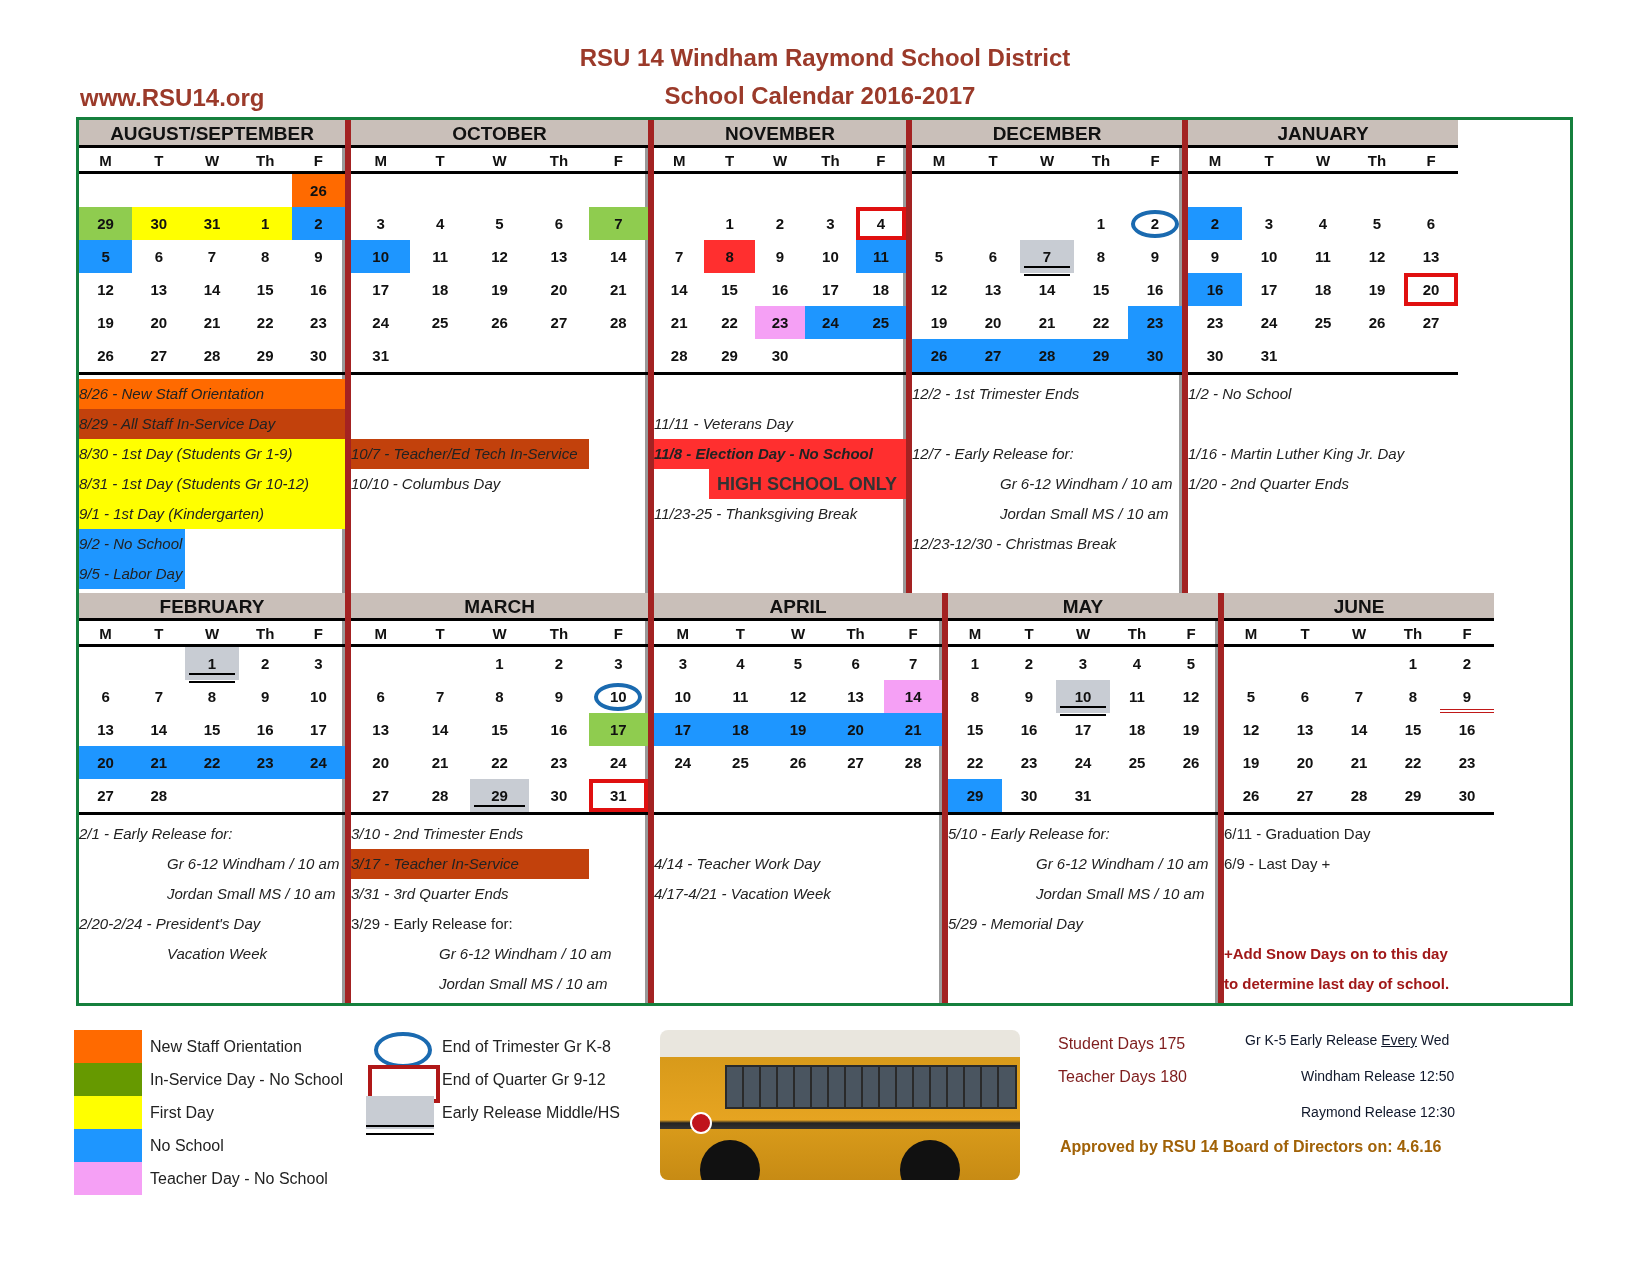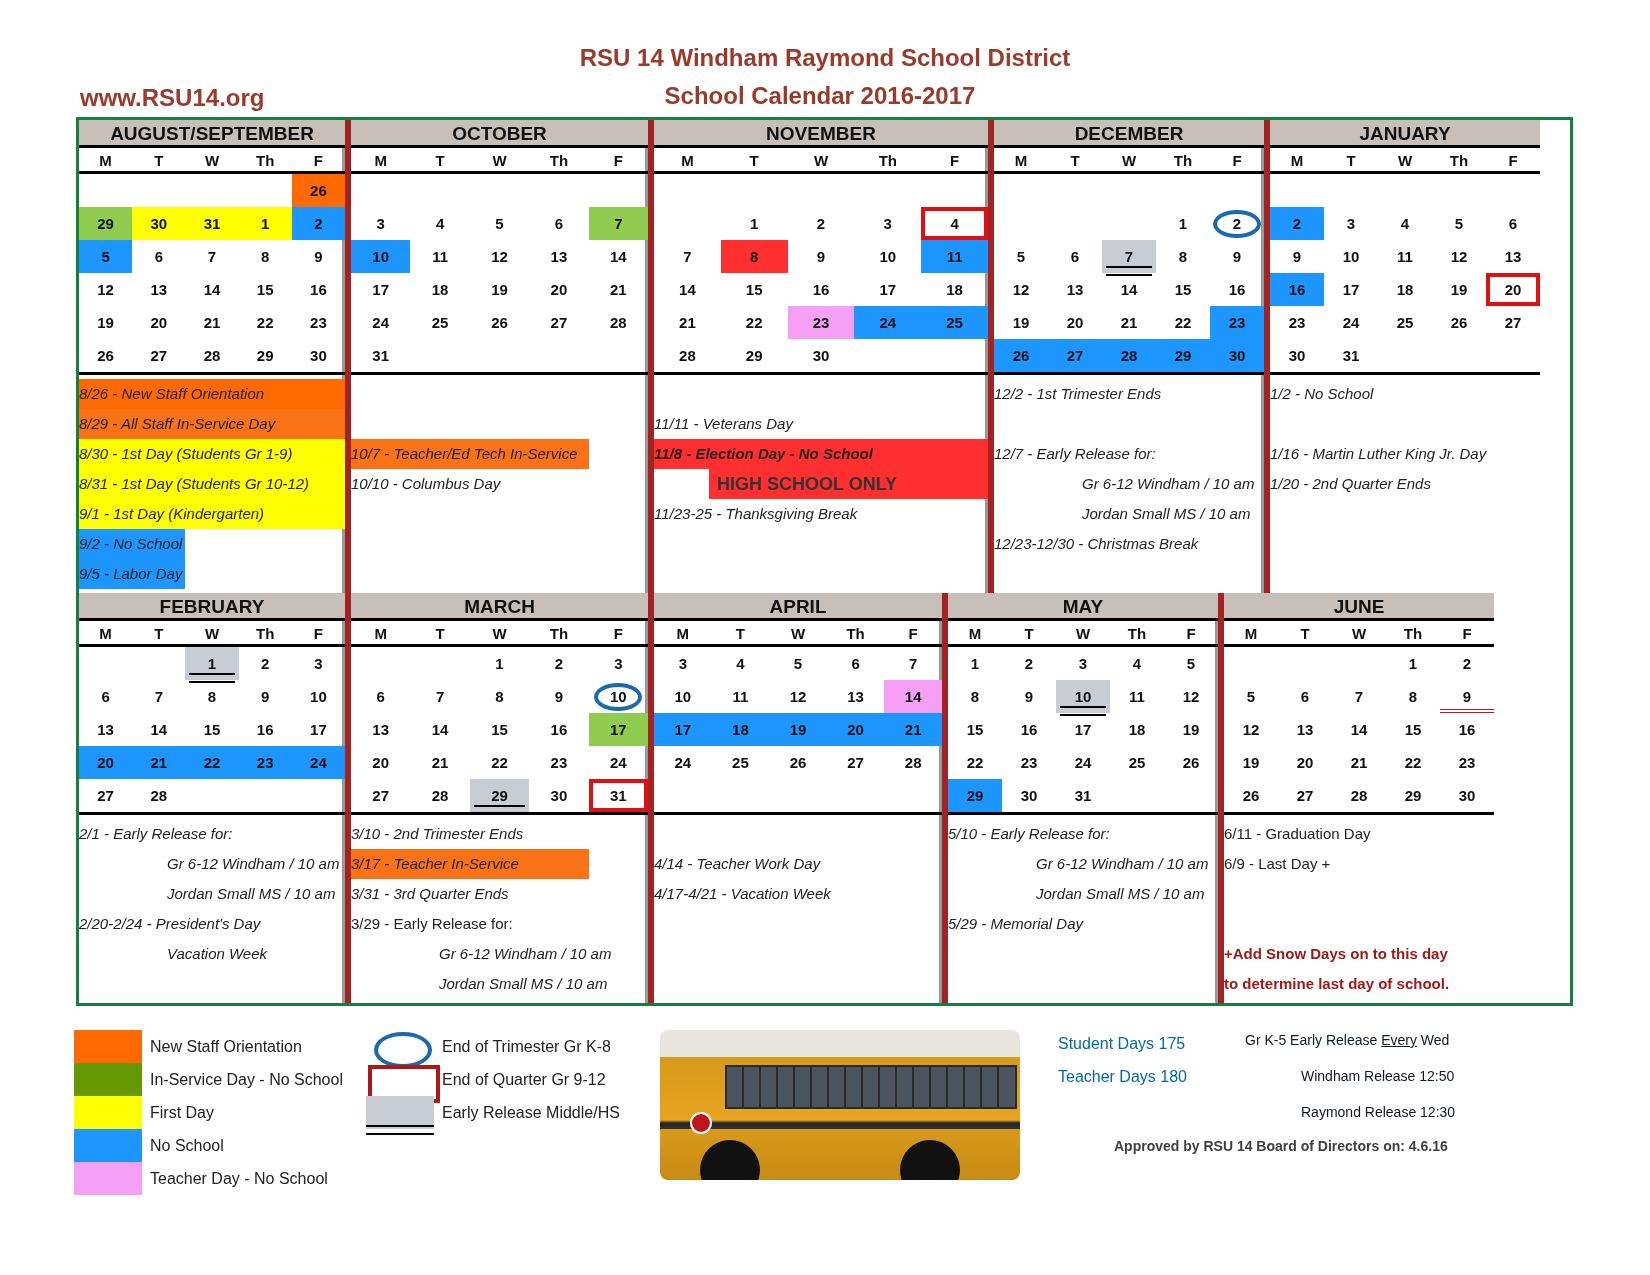--- a/index.html
+++ b/index.html
@@ -25,21 +25,21 @@
   .d.red { background: #ff2f2f; }
   .d.pink { background: #f5a0f5; }
   .d.gray { background: #c8ccd3; }
   .d.gray::after { content: ""; position: absolute; left: 4px; right: 4px; bottom: -3px; height: 6px; border-top: 2px solid #000; border-bottom: 2px solid #000; }
   .d.quarter { outline: 4px solid #e01010; outline-offset: -4px; }
   .d.trimester::before { content: ""; position: absolute; left: 50%; top: 50%; width: 48px; height: 28px; margin: -14px 0 0 -24px; border: 4px solid #1a6ab0; border-radius: 50%; box-sizing: border-box; }
   .notes { padding: 4px 0; min-height: 220px; }
   .note { font-style: italic; font-size: 15px; height: 30px; line-height: 30px; white-space: nowrap; padding-left: 0; color: #222; }
   .note.indent { padding-left: 88px; }
   .note.bg-orange { background: #ff6a00; }
-  .note.bg-green { background: #f97316; }
+  .note.bg-green { background: #c2410c; }
   .note.bg-yellow { background: #ffff00; }
   .note.bg-blue { background: #1e96ff; }
   .note.bg-red { background: #ff2f2f; font-weight: bold; }
   .note.upright { font-style: normal; }
   .note.snow { font-style: normal; font-weight: bold; color: #a01818; }
   .hsonly { margin-left: 55px; background: #ff2f2f; font-weight: bold; font-size: 18px; color: #333; font-style: normal; height: 30px; line-height: 30px; padding-left: 8px; }
 
   .legend { position: absolute; top: 1030px; }
   .lg-item { display: flex; align-items: center; height: 33px; }
   .swatch { width: 68px; height: 33px; margin-right: 8px; }
@@ -49,26 +49,26 @@
   .sym.oval::before { content: ""; position: absolute; left: 8px; top: 2px; width: 50px; height: 28px; border: 4px solid #1a6ab0; border-radius: 50%; }
   .sym.box::before { content: ""; position: absolute; left: 2px; top: 2px; width: 64px; height: 30px; border: 4px solid #b01818; }
   .sym.er { background: #c8ccd3; }
   .sym.er::after { content: ""; position: absolute; left: 0; right: 0; bottom: -6px; height: 6px; border-top: 2px solid #000; border-bottom: 2px solid #000; }
 
   .bus { position: absolute; left: 660px; top: 1030px; width: 360px; height: 150px; background: linear-gradient(#e9e6de 0%, #e9e6de 18%, #d89a1a 18%, #e6a421 60%, #222 62%, #333 66%, #d89a1a 66%, #c78b14 100%); border-radius: 8px; overflow: hidden; }
   .bus .win { position: absolute; top: 35px; height: 44px; width: 20px; background: #4a5560; border: 2px solid #2a2a2a; }
   .bus .stop { position: absolute; left: 30px; top: 82px; width: 22px; height: 22px; border-radius: 50%; background: #c0141c; border: 2px solid #fff; }
   .bus .tire { position: absolute; bottom: -20px; width: 60px; height: 60px; border-radius: 50%; background: #111; }
 
-  .stats { position: absolute; left: 1058px; top: 1035px; font-size: 16px; color: #0369a1; }
+  .stats { position: absolute; left: 1058px; top: 1035px; font-size: 16px; color: #7f1d1d; }
   .stats div { height: 33px; }
   .release { position: absolute; left: 1295px; top: 1032px; font-size: 14px; color: #0f172a; }
   .release div { height: 36px; }
   .u { text-decoration: underline; }
-  .approved { position: absolute; left: 1114px; top: 1138px; font-size: 14px; font-weight: bold; color: #404040; }
+  .approved { position: absolute; left: 1060px; top: 1138px; font-size: 16px; font-weight: bold; color: #a16207; }
 </style>
 </head>
 <body>
 
 <div class="title1">RSU 14 Windham Raymond School District</div>
 <div class="title2">School Calendar 2016-2017</div>
 <div class="website">www.RSU14.org</div>
 
 <div class="grid">
   <div class="row" id="row-top">
@@ -188,21 +188,21 @@
             <div class="d"></div>
           </div>
         </div>
         <div class="notes" style="min-height: 218px;">
           <div class="note"></div>
           <div class="note"></div>
           <div class="note bg-green" style="width: 80%;">10/7 - Teacher/Ed Tech In-Service</div>
           <div class="note">10/10 - Columbus Day</div>
         </div>
       </div>
-      <div class="month" style="width: 340px;">
+      <div class="month" style="width: 258px;">
         <div class="m-head">NOVEMBER</div>
         <div class="dow">
           <span>M</span>
           <span>T</span>
           <span>W</span>
           <span>Th</span>
           <span>F</span>
         </div>
         <div class="weeks">
           <div class="wk">

